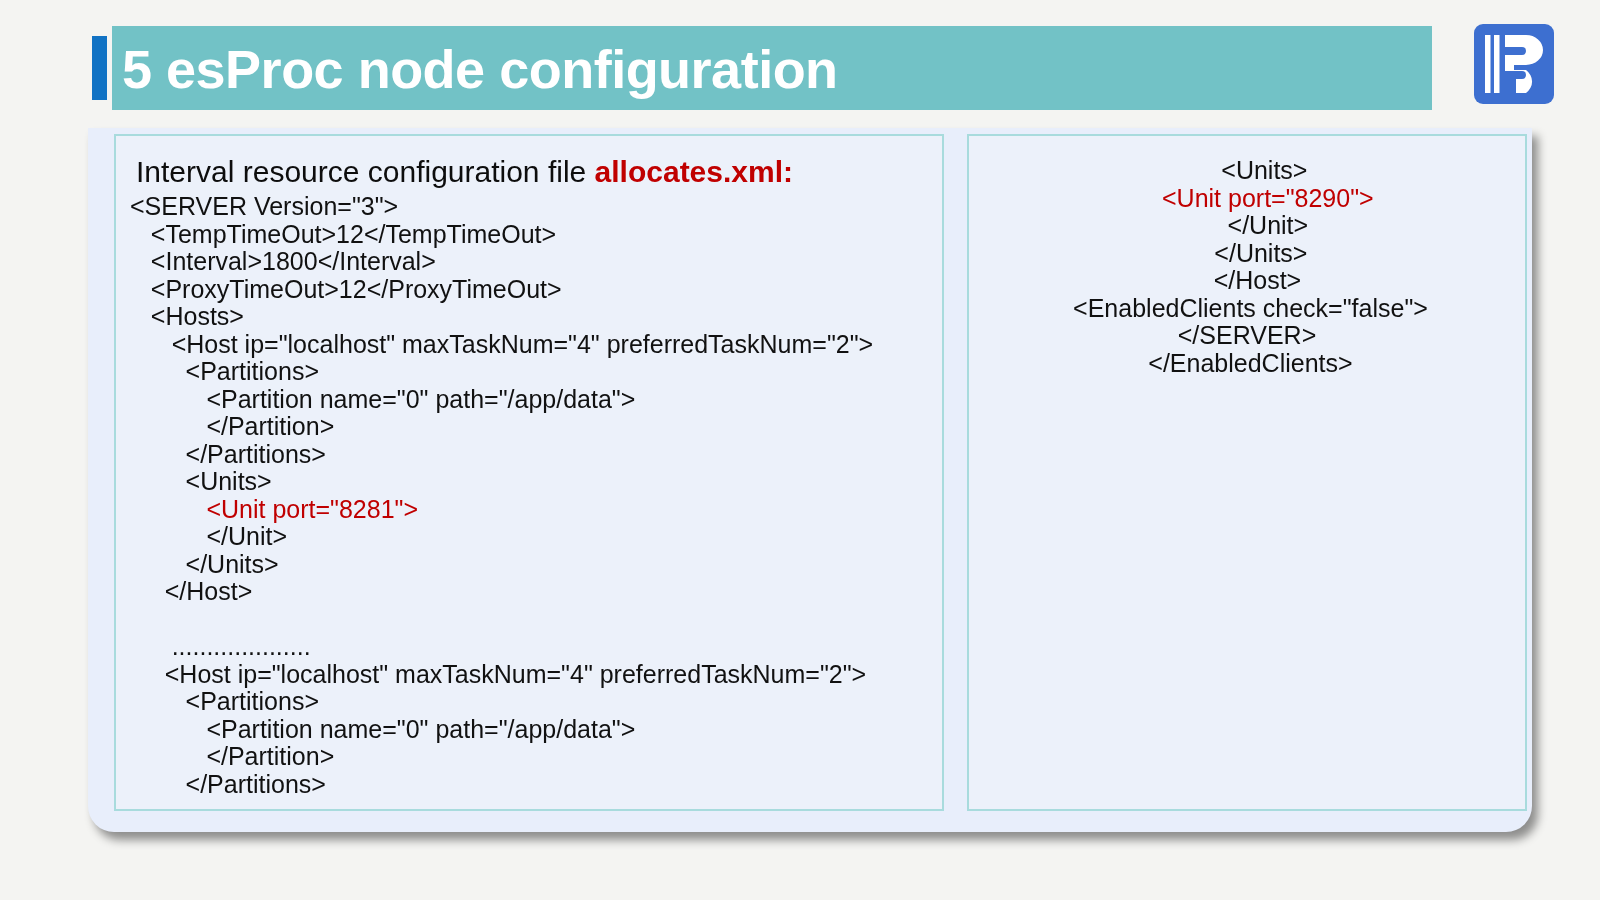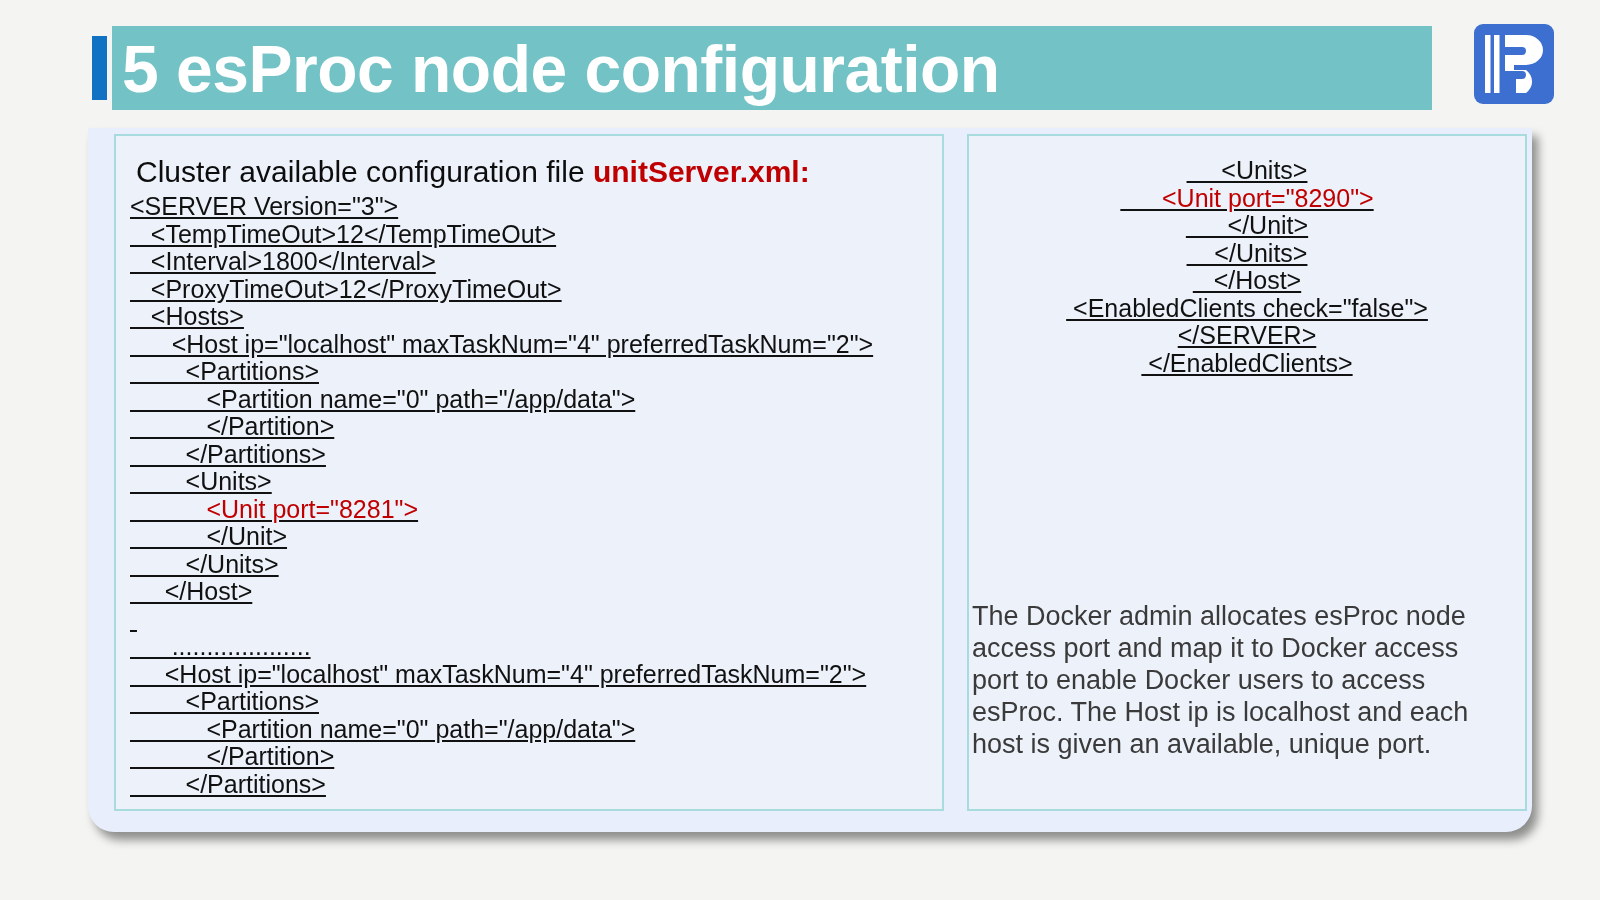--- a/index.html
+++ b/index.html
@@ -38,21 +38,21 @@
     background: #1172c4;
   }
   .header-title {
     position: absolute;
     left: 122px;
     top: 30px;
     width: 1300px;
     height: 78px;
     line-height: 78px;
     color: #ffffff;
-    font-size: 66px;
+    font-size: 54px;
     font-weight: bold;
     letter-spacing: -0.5px;
     white-space: nowrap;
   }
 
   
   .logo {
     position: absolute;
     left: 1472px;
     top: 22px;
@@ -105,21 +105,20 @@
     color: #c00000;
     font-weight: bold;
   }
 
   .code {
     position: absolute;
     font-size: 25px;
     color: #111111;
     line-height: 27.5px;
     white-space: pre;
-    text-decoration: underline;
   }
   .code-left {
     left: 130px;
     top: 193px;
   }
   .code-right {
     left: 967px;
     top: 157px;
     width: 560px;
     text-align: center;
@@ -153,21 +152,20 @@
       <rect x="13" y="13" width="5.5" height="58" fill="#ffffff"></rect>
       <rect x="22" y="13" width="5.5" height="58" fill="#ffffff"></rect>
       <path d="M33 13 H54 a17 15 0 0 1 0 30 H42 v5 h12 a17 15 0 0 1 0 23 H44 v-14 h6 a4 4 0 0 0 0 -8 H33 V33 h17 a4 4 0 0 0 0 -8 H33 Z" fill="#ffffff"></path>
     </svg>
   </div>
 
   <div class="body-card"></div>
 
   <div class="panel panel-left"></div>
   <div class="headline">
-    <span>Cluster available configuration file </span><span class="file">unitServer.xml:</span>
+    <span>Interval resource configuration file </span><span class="file">allocates.xml:</span>
   </div>
   <div class="code code-left" id="code-left"><div>&lt;SERVER Version="3"&gt;</div><div>   &lt;TempTimeOut&gt;12&lt;/TempTimeOut&gt;</div><div>   &lt;Interval&gt;1800&lt;/Interval&gt;</div><div>   &lt;ProxyTimeOut&gt;12&lt;/ProxyTimeOut&gt;</div><div>   &lt;Hosts&gt;</div><div>      &lt;Host ip="localhost" maxTaskNum="4" preferredTaskNum="2"&gt;</div><div>        &lt;Partitions&gt;</div><div>           &lt;Partition name="0" path="/app/data"&gt;</div><div>           &lt;/Partition&gt;</div><div>        &lt;/Partitions&gt;</div><div>        &lt;Units&gt;</div><div class="hl">           &lt;Unit port="8281"&gt;</div><div>           &lt;/Unit&gt;</div><div>        &lt;/Units&gt;</div><div>     &lt;/Host&gt;</div><div>&nbsp;</div><div>      ....................</div><div>     &lt;Host ip="localhost" maxTaskNum="4" preferredTaskNum="2"&gt;</div><div>        &lt;Partitions&gt;</div><div>           &lt;Partition name="0" path="/app/data"&gt;</div><div>           &lt;/Partition&gt;</div><div>        &lt;/Partitions&gt;</div></div>
 
   <div class="panel panel-right"></div>
   <div class="code code-right" id="code-right"><div>     &lt;Units&gt;</div><div class="hl">      &lt;Unit port="8290"&gt;</div><div>      &lt;/Unit&gt;</div><div>    &lt;/Units&gt;</div><div>   &lt;/Host&gt;</div><div> &lt;EnabledClients check="false"&gt;</div><div>&lt;/SERVER&gt;</div><div> &lt;/EnabledClients&gt;</div></div>
-  <div class="note">The Docker admin allocates esProc node access port and map it to Docker access port to enable Docker users to access esProc. The Host ip is localhost and each host is given an available, unique port.</div>
 
 </div>
 
 </body></html>

